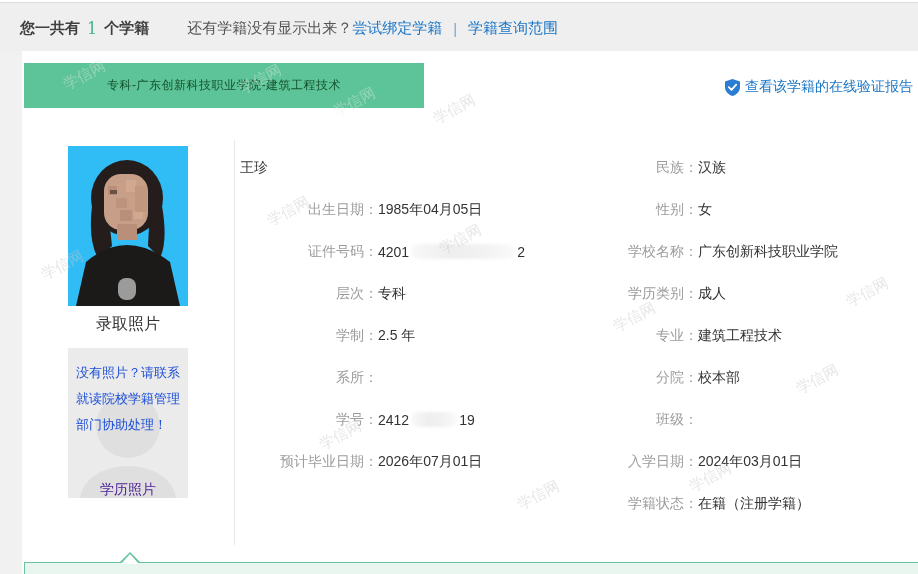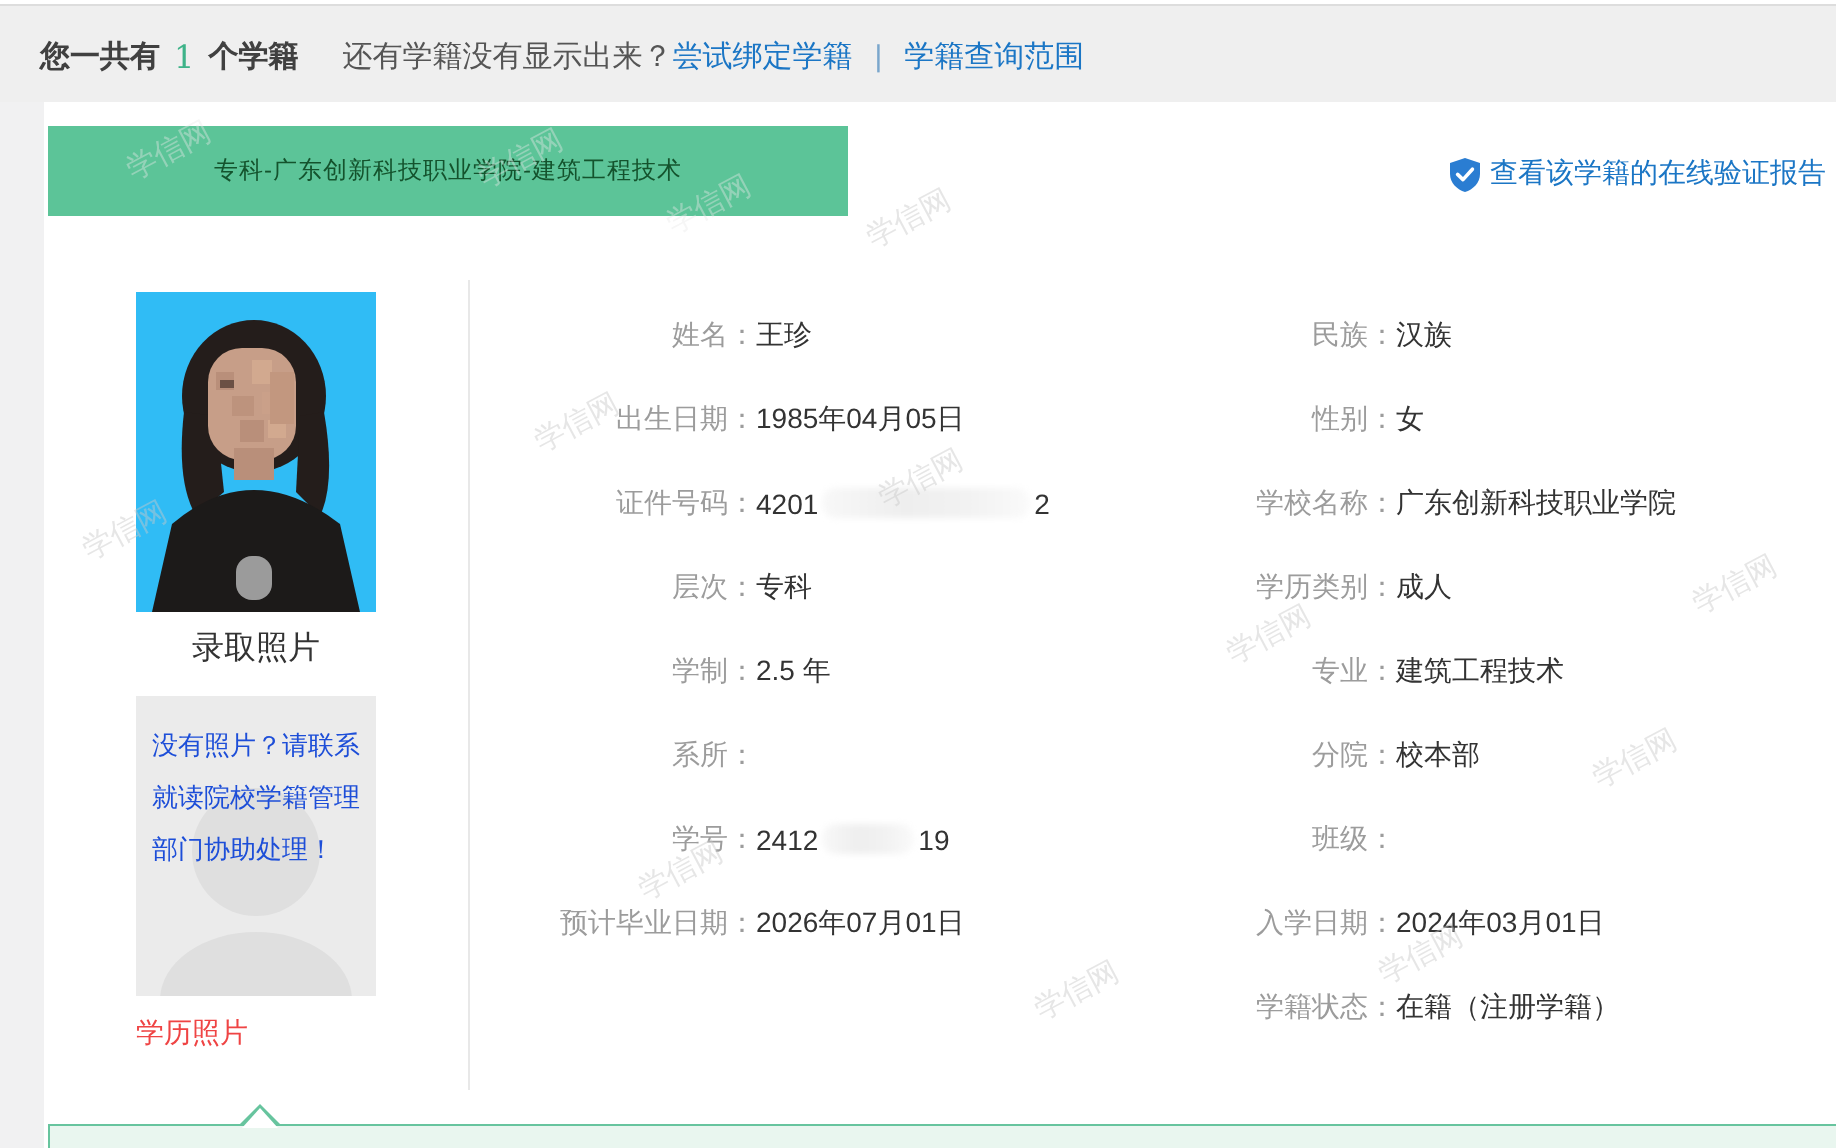--- a/index.html
+++ b/index.html
@@ -12,41 +12,41 @@
 
   
   .band { position:absolute; left:0; top:2px; width:918px; height:49px;
           background:#efefef; border-top:1px solid #dddddd; }
   .left-strip { position:absolute; left:0; top:51px; width:22px; height:523px; background:#f1f1f2; }
 
   .topbar { position:absolute; left:20px; top:17px; height:22px; display:flex; align-items:center;
             font-size:15px; color:#444; white-space:nowrap; }
   .topbar .strong { font-weight:bold; color:#404040; }
   .topbar .count { color:#3eb389; font-family:"DejaVu Serif",serif; font-size:16px; margin:0 7px; font-weight:normal; }
-  .topbar .question { margin-left:22px; color:#555; }
+  .topbar .question { margin-left:38px; color:#555; }
   .topbar a { color:#1b76c5; text-decoration:none; cursor:pointer; }
   .topbar .sep { color:#7aa6cc; margin:0 11px; }
 
   
   .tab { position:absolute; left:24px; top:63px; width:400px; height:45px;
          background:#5cc498; color:#14532d; font-size:12px; letter-spacing:0.5px;
          display:flex; align-items:center; justify-content:center; cursor:pointer; }
 
   
   .verify { position:absolute; right:5px; top:78px; display:flex; align-items:center; gap:5px;
             color:#1b76c5; font-size:14px; cursor:pointer; white-space:nowrap; }
 
   
   .photo-adm { position:absolute; left:68px; top:146px; width:120px; height:160px; overflow:hidden; }
   .cap1 { position:absolute; left:68px; top:314px; width:120px; text-align:center; font-size:16px; color:#333; }
   .photo-deg { position:absolute; left:68px; top:348px; width:120px; height:150px; background:#ebebeb; overflow:hidden; }
   .photo-deg svg { position:absolute; left:0; top:0; }
   .nophoto { position:absolute; left:8px; top:12px; width:104px; font-size:13px; line-height:26px;
              color:#1d4ed8; letter-spacing:0; }
-  .cap2 { position:absolute; left:68px; top:508px; width:120px; text-align:left; font-size:14px; color:#ef4444; }
+  .cap2 { position:absolute; left:68px; top:481px; width:120px; text-align:center; font-size:14px; color:#4c1d95; }
 
   .vdivider { position:absolute; left:234px; top:140px; width:1px; height:405px; background:#e8e8e8; }
 
   
   .col { position:absolute; top:147px; }
   .col-left  { left:240px; width:330px; }
   .col-right { left:560px; width:355px; }
   .frow { height:42px; display:flex; align-items:center; font-size:14px; }
   .frow .lbl { width:138px; text-align:right; color:#9c9c9c; flex:none; }
   .frow .val { color:#333; white-space:nowrap; }
@@ -130,21 +130,20 @@
       <ellipse cx="60" cy="152" rx="48" ry="34" fill="#dfdfdf"></ellipse>
     </svg>
     <div class="nophoto">没有照片？请联系就读院校学籍管理部门协助处理！</div>
   </div>
   <div class="cap2">学历照片</div>
 
   <div class="vdivider"></div>
 
   <div class="col col-left">
     <div class="frow">
-      <span class="lbl">姓名：</span>
       <span class="val">王珍</span>
     </div>
     <div class="frow">
       <span class="lbl">出生日期：</span>
       <span class="val">1985年04月05日</span>
     </div>
     <div class="frow">
       <span class="lbl">证件号码：</span>
       <span class="val"><span>4201</span><span class="blur blur-id"></span><span>2</span></span>
     </div>

